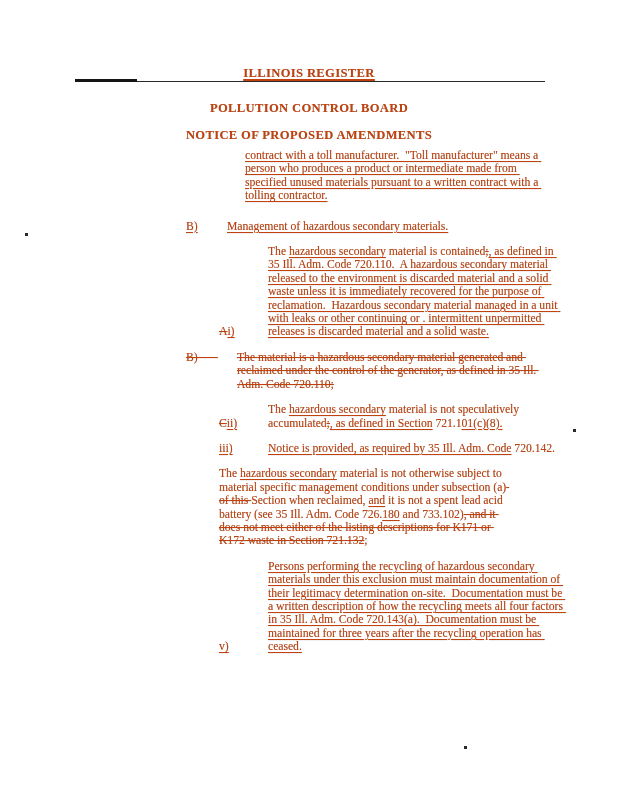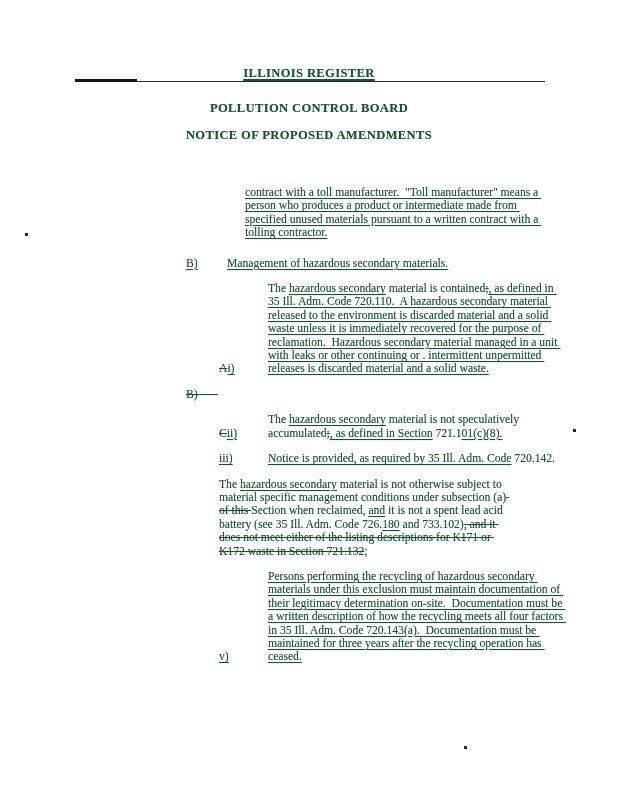--- a/index.html
+++ b/index.html
@@ -1,35 +1,35 @@
 <!DOCTYPE html>
 <html><head>
 <meta charset="utf-8">
 <style>
   html,body{margin:0;padding:0;background:#e8e8e8;}
   .page{
     position:relative;
     width:618px;height:800px;
     background:#ffffff;
     font-family:"Liberation Serif","DejaVu Serif",serif;
-    color:#14532d;
+    color:#c2410c;
     overflow:hidden;
     text-shadow:0.2px 0.2px 0 rgba(0,0,0,0.30);
   }
   .hdr{position:absolute;left:0;width:100%;text-align:center;
        font-size:12.5px;letter-spacing:0.4px;font-weight:bold;}
   .hdr-title{top:66px;}
   .hdr-title .u-title{text-decoration:underline;text-decoration-thickness:1.5px;text-underline-offset:2px;}
   .hdr-rule{position:absolute;top:81px;left:75px;width:470px;height:1px;background:#2a2a2a;}
   .hdr-rule-thick{position:absolute;top:79px;left:75px;width:62px;height:3px;background:#151515;}
   .hdr-org{top:101px;font-weight:bold;}
   .hdr-notice{top:128px;font-weight:bold;}
 
   .content{position:absolute;top:149px;left:0;width:618px;font-size:11.6px;line-height:13.4px;}
-  .intro{margin-left:245px;width:314px;white-space:pre-wrap;margin-top:37px;}
+  .intro{margin-left:245px;width:314px;white-space:pre-wrap;}
   .item{display:flex;margin-top:12px;}
   .item .marker{flex:0 0 auto;white-space:pre;}
   .item .text{white-space:pre-wrap;}
   .item.l1{margin-left:186px;}
   .item.l1 .marker{width:41px;}
   .item.l1 .text{width:322px;}
   .item.l1.deleted .marker{width:51px;}
   .item.l1.deleted .text{width:318px;}
   .item.l2{margin-left:219px;align-items:flex-end;}
   .item.l2 .marker{width:49px;}
@@ -63,20 +63,21 @@
         <div class="item l1 mt-head">
           <div class="marker"><span class="seg-u">B)</span></div>
           <div class="text"><span class="seg-u">Management of hazardous secondary materials.</span></div>
         </div>
         <div class="item l2">
           <div class="marker"><span class="seg-x">A</span><span class="seg-u">i)</span></div>
           <div class="text"><span class="seg-p">The </span><span class="seg-u">hazardous secondary</span><span class="seg-p"> material is contained</span><span class="seg-x">;</span><span class="seg-u">, as defined in 35 Ill. Adm. Code 720.110.  A hazardous secondary material released to the environment is discarded material and a solid waste unless it is immediately recovered for the purpose of reclamation.  Hazardous secondary material managed in a unit with leaks or other continuing or . intermittent unpermitted releases is discarded material and a solid waste.</span></div>
         </div>
         <div class="item l1 deleted">
           <div class="marker"><span class="seg-x">B)&nbsp;&nbsp;&nbsp;&nbsp;&nbsp;&nbsp;&nbsp;</span></div>
+          <div class="text"><span class="seg-x">The material is a hazardous secondary material generated and reclaimed under the control of the generator, as defined in 35 Ill. Adm. Code 720.110;</span></div>
         </div>
         <div class="item l2 gap-lg">
           <div class="marker"><span class="seg-x">C</span><span class="seg-u">ii)</span></div>
           <div class="text"><span class="seg-p">The </span><span class="seg-u">hazardous secondary</span><span class="seg-p"> material is not speculatively accumulated</span><span class="seg-x">;</span><span class="seg-u">, as defined in Section</span><span class="seg-p"> 721.1</span><span class="seg-u">01(c)(8).</span></div>
         </div>
         <div class="item l2">
           <div class="marker"><span class="seg-u">iii)</span></div>
           <div class="text"><span class="seg-u">Notice is provided, as required by 35 Ill. Adm. Code</span><span class="seg-p"> 720.142.</span></div>
         </div>
         <div class="item l2">

